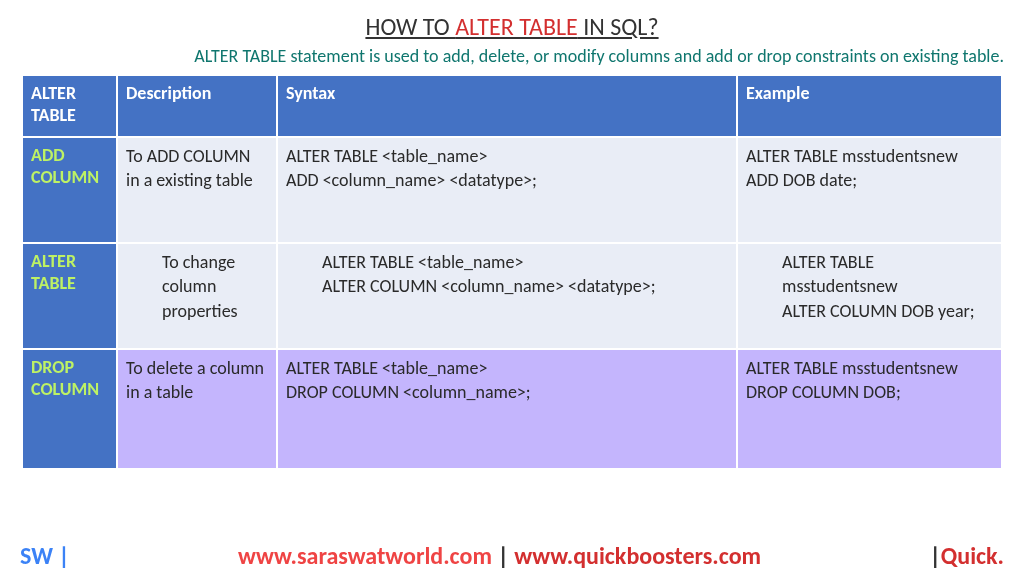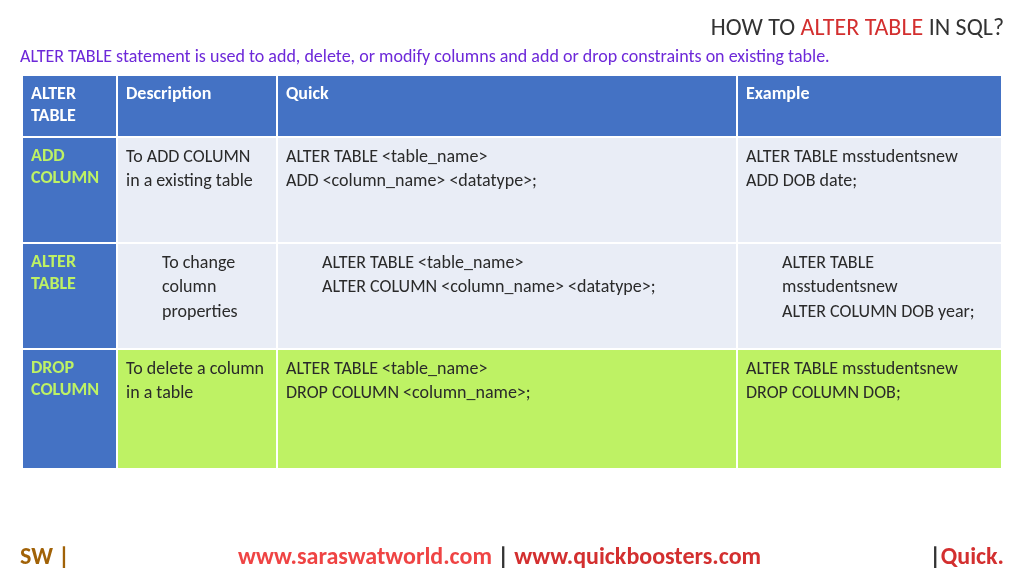--- a/index.html
+++ b/index.html
@@ -9,33 +9,34 @@
     }
     body {
       font-family: Calibri, Arial, sans-serif;
       width: 1024px;
       height: 576px;
       background: #ffffff;
       position: relative;
       padding: 12px 20px 0 20px;
     }
     .title {
-      text-align: right;
+      text-align: center;
       font-size: 24px;
       font-weight: 400;
       color: #333;
       margin-bottom: 4px;
+      text-decoration: underline;
     }
     .title .highlight {
       color: #d32f2f;
     }
     .subtitle {
-      text-align: left;
+      text-align: right;
       font-size: 18px;
-      color: #6d28d9;
+      color: #0f766e;
       margin-bottom: 6px;
     }
     .table-wrap {
       border: 1px solid #ffffff;
     }
     table {
       width: 100%;
       border-collapse: collapse;
       table-layout: fixed;
     }
@@ -53,21 +54,21 @@
       height: 62px;
     }
     .rowhead {
       background: #4472c4;
       color: #bef264;
       font-weight: 700;
       width: 95px;
     }
     tbody tr:nth-child(1) td.cell { background: #e9edf6; }
     tbody tr:nth-child(2) td.cell { background: #e9edf6; padding-left: 44px; }
-    tbody tr:nth-child(3) td.cell { background: #bef264; }
+    tbody tr:nth-child(3) td.cell { background: #c4b5fd; }
     .col-desc { width: 160px; }
     .col-syntax { width: auto; }
     .col-example { width: 265px; }
     td.cell {
       color: #2a2a2a;
       height: 106px;
       line-height: 1.35;
       white-space: pre-line;
     }
     tbody tr:nth-child(3) td.cell {
@@ -77,21 +78,21 @@
       position: absolute;
       bottom: 6px;
       left: 20px;
       right: 20px;
       display: flex;
       align-items: baseline;
       font-size: 24px;
       font-weight: 700;
     }
     .footer .left {
-      color: #a16207;
+      color: #3b82f6;
     }
     .footer .center {
       flex: 1;
       text-align: center;
     }
     .footer .center .blue { color: #ef4444; }
     .footer .center .sep { color: #333; }
     .footer .center .red { color: #d32f2f; margin-top: 44px; }
     .footer .right {
       color: #d32f2f;
@@ -111,21 +112,21 @@
     <colgroup>
       <col class="rowhead">
       <col class="col-desc">
       <col class="col-syntax">
       <col class="col-example">
     </colgroup>
     <thead>
       <tr>
         <th>ALTER TABLE</th>
         <th>Description</th>
-        <th>Quick</th>
+        <th>Syntax</th>
         <th>Example</th>
       </tr>
     </thead>
     <tbody>
       <tr>
         <td class="rowhead">ADD COLUMN</td>
         <td class="cell">To  ADD  COLUMN in a existing table</td>
         <td class="cell">ALTER TABLE &lt;table_name&gt;
 ADD &lt;column_name&gt; &lt;datatype&gt;;</td>
         <td class="cell">ALTER TABLE msstudentsnew

